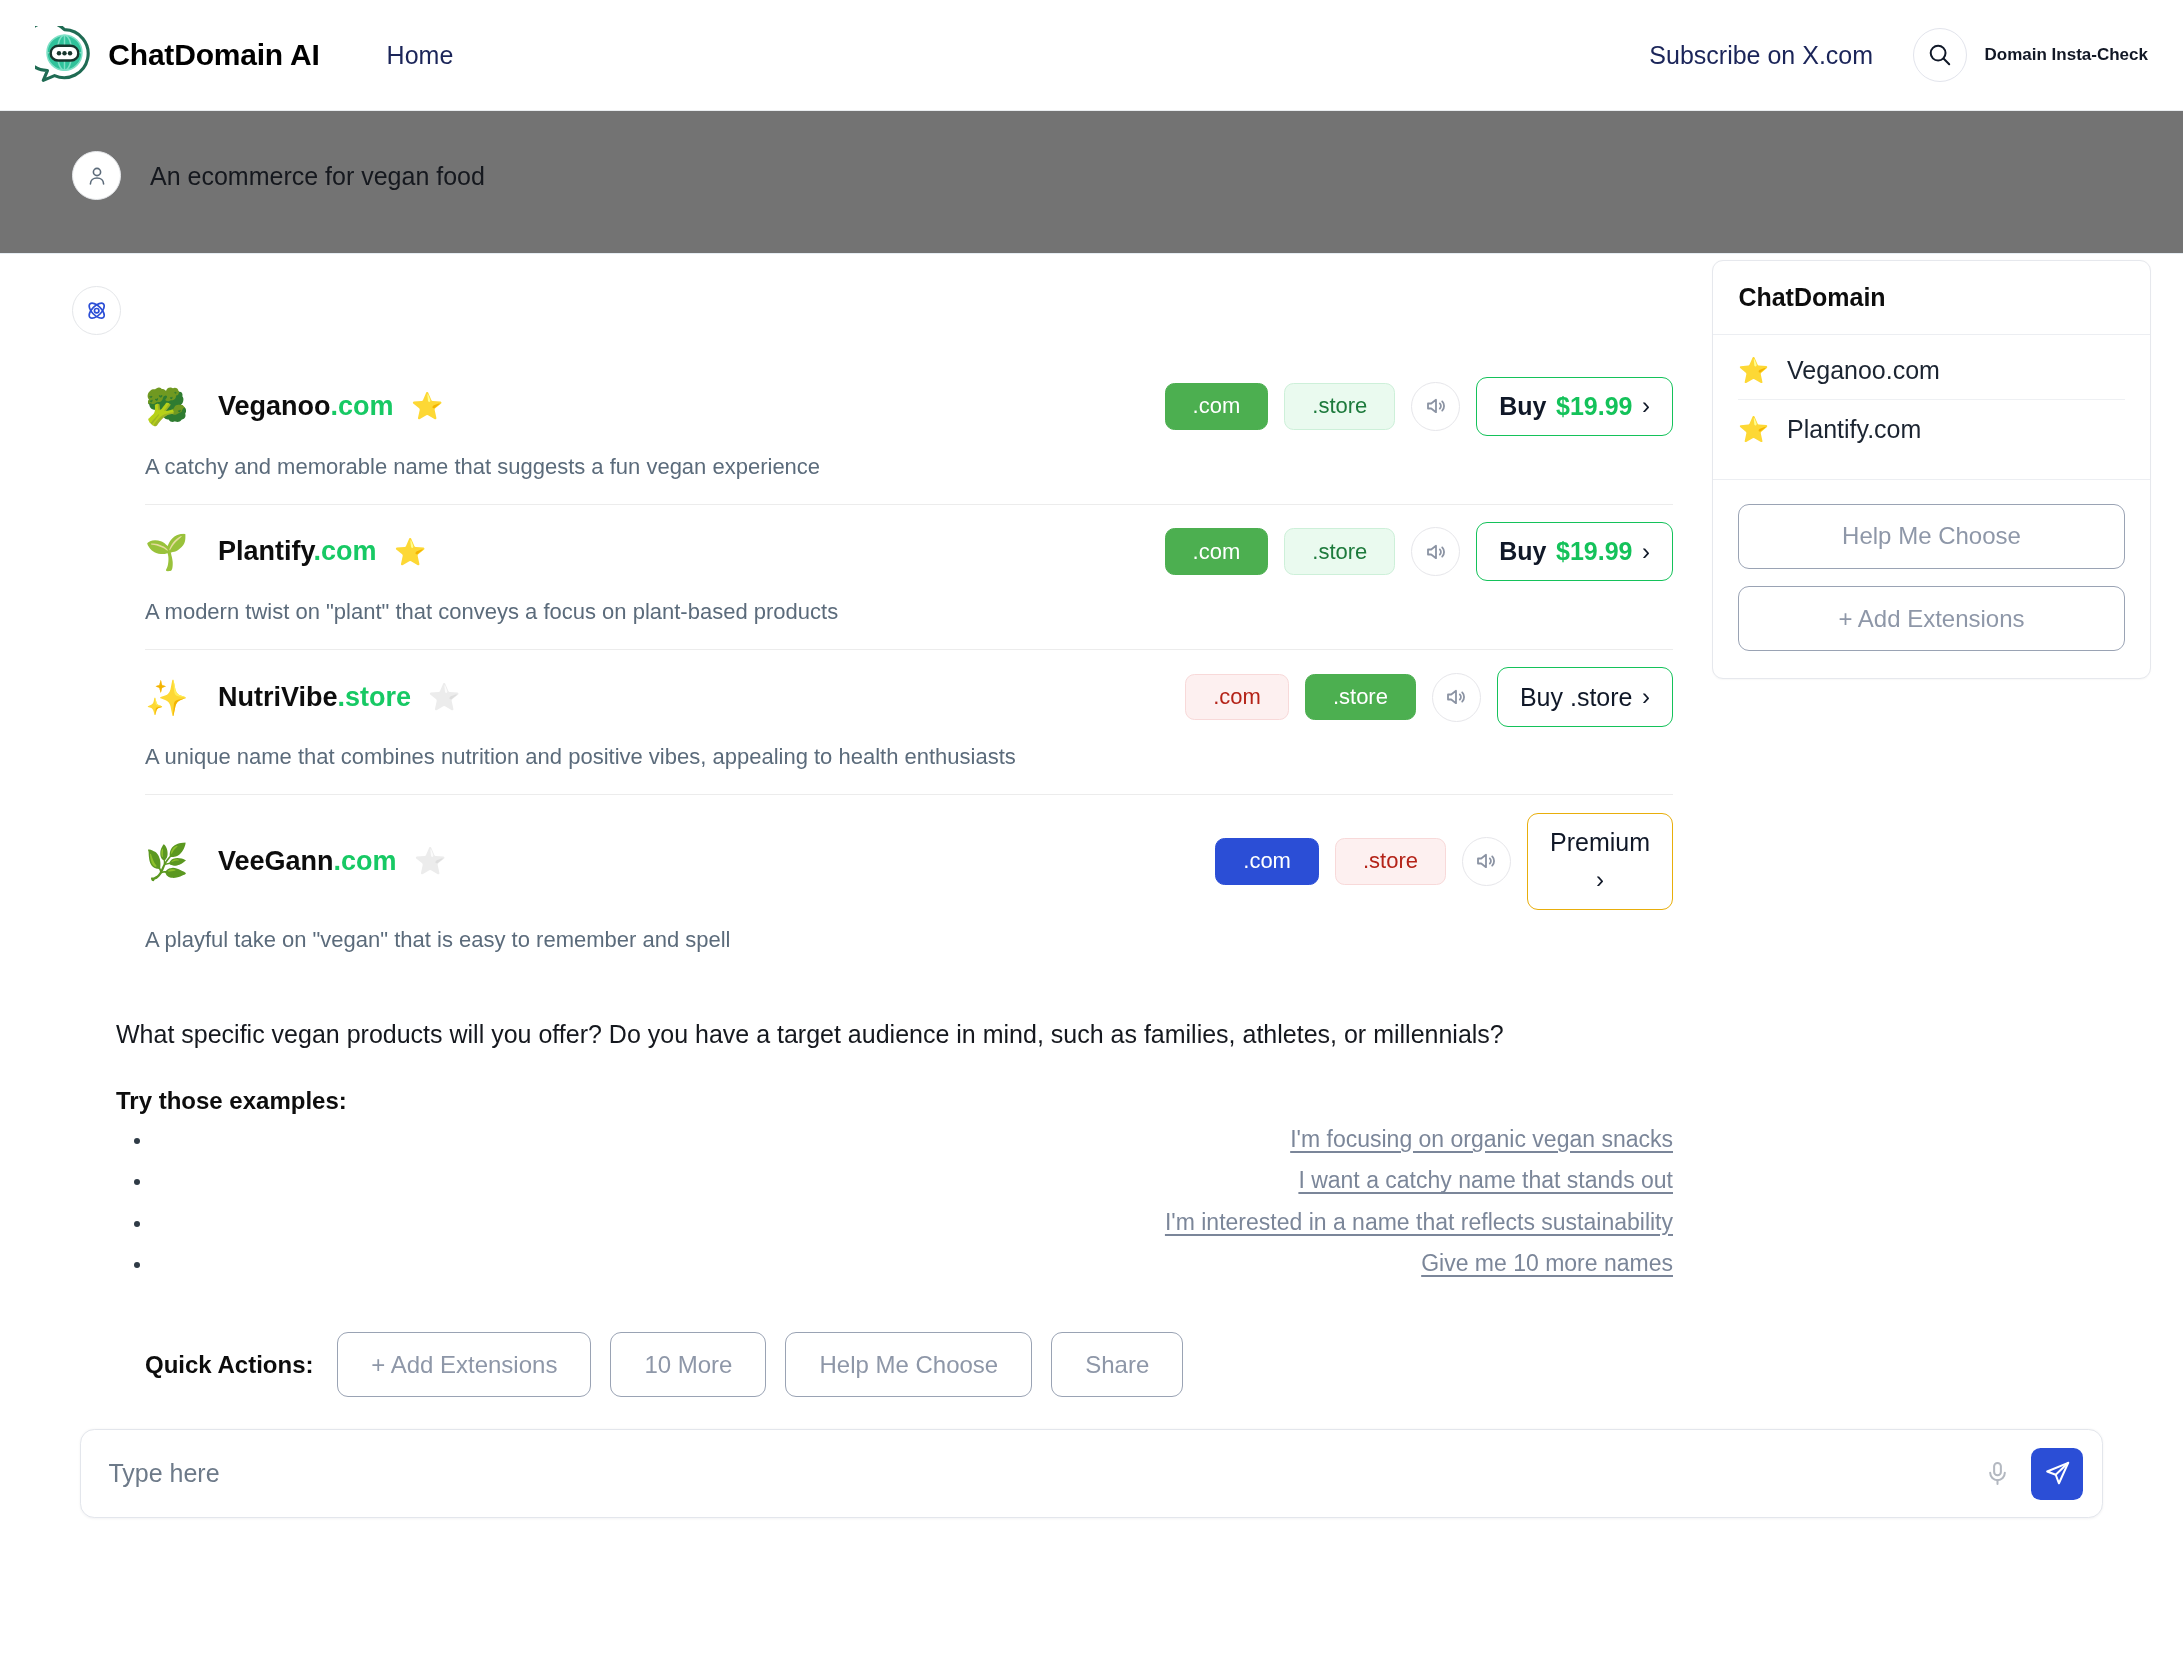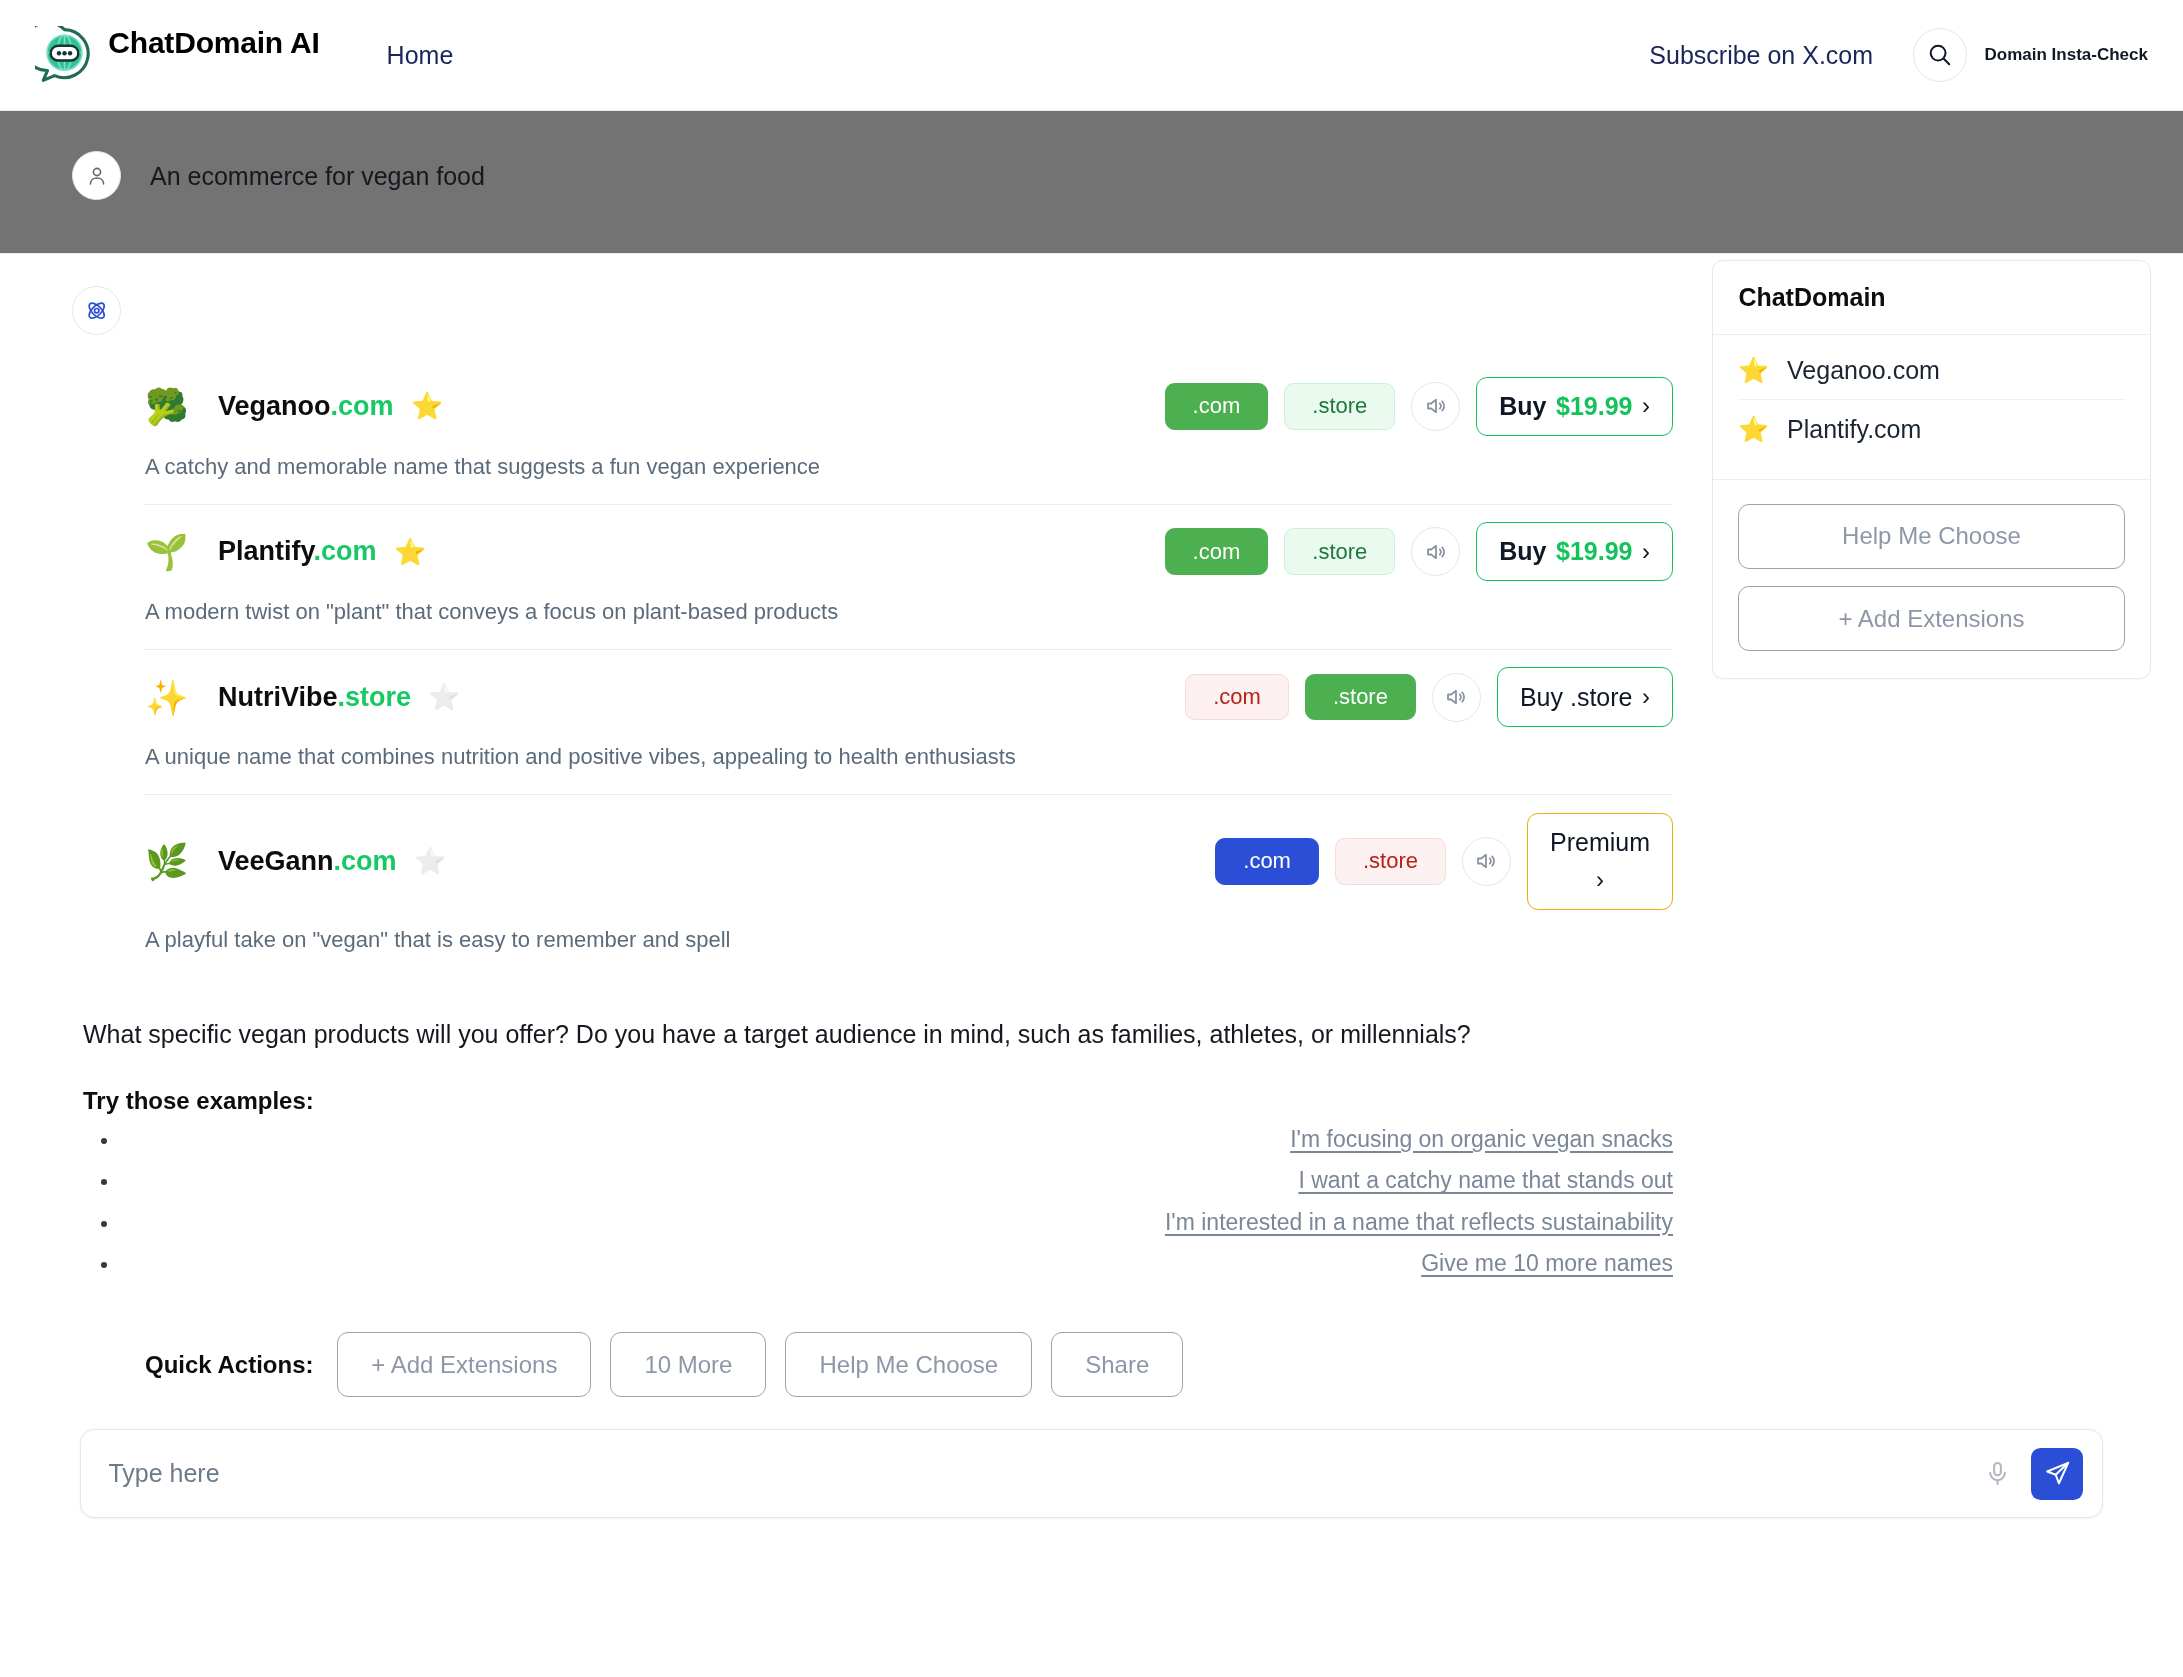--- a/index.html
+++ b/index.html
@@ -14,21 +14,21 @@
   
   .header {
     height: 111px;
     background: #ffffff;
     border-bottom: 0.8px solid #e9ecef;
     display: flex;
     align-items: center;
     padding: 0 35px;
     position: relative;
   }
-  .brand { display: flex; gap: 14.3px; }
+  .brand { display: flex; align-items: center; gap: 14.3px; }
   .brand-logo { width: 59px; height: 59px; display:block; }
   .brand-name {
     font-size: 30px; font-weight: 700; color: #000000;
     letter-spacing: -0.2px;
   }
   .nav-home {
     margin-left: 67px;
     font-size: 25px;
     color: #1b2559;
     text-decoration: none;
@@ -147,21 +147,21 @@
   .buy-btn.plain { font-weight: 400; }
   .buy-btn.premium { border-color: #e8ae0b; font-weight: 400; flex-direction: column; }
 
   .dom-desc {
     font-size: 22px;
     color: #5b6b7b;
     padding: 17.5px 28px 24px 145px;
   }
 
   
-  .followup { padding: 41px 28px 0 83px; }
+  .followup { padding: 41px 28px 0 116px; }
   .followup-q { font-size: 25px; color: #15181e; line-height: 1.35; }
   .try-label { font-size: 24px; font-weight: 700; color: #0d0d0d; margin-top: 35px; }
   .examples { margin: 11px 0 0 0; padding-left: 37px; text-align: right; }
   .examples li { margin: 0 0 14.3px 0; }
   .examples li::marker { color: #2f3b46; font-size: 20.7px; }
   .examples a {
     font-size: 23px;
     color: #7b8699;
     text-decoration: underline;
     text-underline-offset: 4px;

